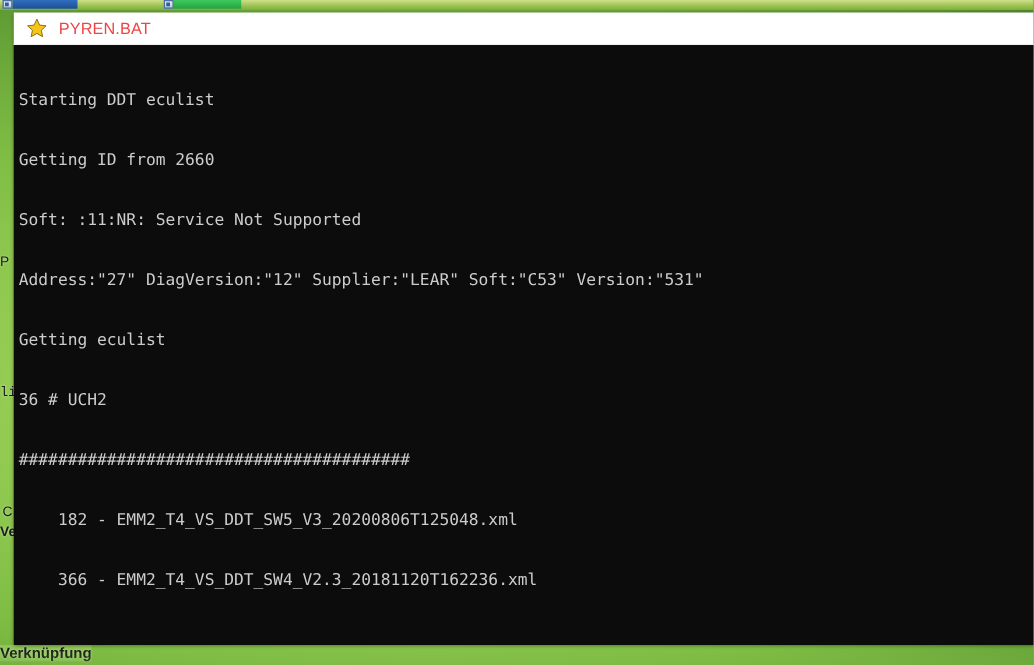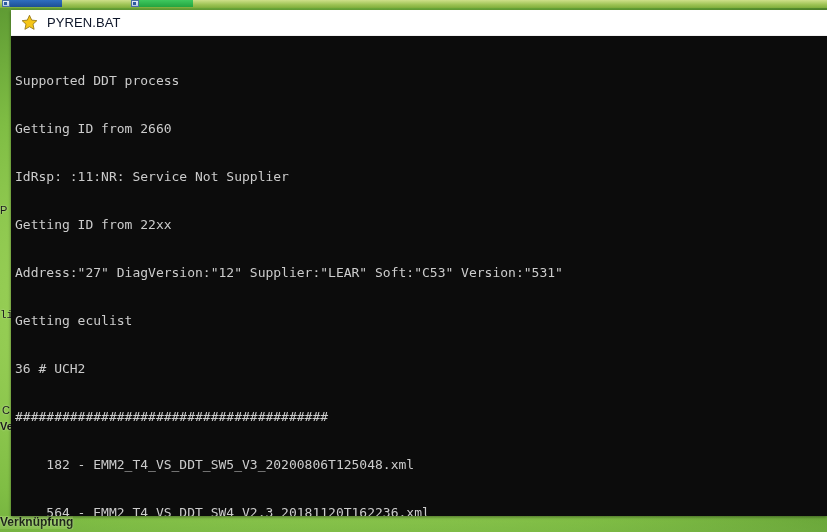--- a/index.html
+++ b/index.html
@@ -108,21 +108,21 @@
     width: 17px;
     height: 17px;
     flex: none;
     margin-right: 9px;
     display: block;
   }
 
   #window-title {
     font-family: "Liberation Sans", sans-serif;
     font-size: 13px;
-    color: #0f172a;
+    color: #ef4444;
     letter-spacing: 0.1px;
   }
 
   #console-body {
     height: 480px;
     background: #0c0c0c;
     padding: 5px 0 0 4px;
     box-sizing: border-box;
     overflow: hidden;
   }
@@ -174,30 +174,29 @@
 
     <div id="titlebar">
       <svg id="star-icon" viewBox="0 0 24 24">
         <polygon points="12,1.8 15.1,8.6 22.4,9.4 17,14.4 18.5,21.7 12,18 5.5,21.7 7,14.4 1.6,9.4 8.9,8.6" fill="#f5c518" stroke="#8a6d10" stroke-width="1.1" stroke-linejoin="round"></polygon>
       </svg>
       <div id="window-title">PYREN.BAT</div>
     </div>
 
     <div id="console-body">
       <div id="console-lines">
-        <div class="cline">Supported DDT process</div>
+        <div class="cline">Starting DDT eculist</div>
         <div class="cline">Getting ID from 2660</div>
-        <div class="cline">IdRsp: :11:NR: Service Not Supplier</div>
-        <div class="cline">Getting ID from 22xx</div>
+        <div class="cline">Soft: :11:NR: Service Not Supported</div>
         <div class="cline">Address:"27" DiagVersion:"12" Supplier:"LEAR" Soft:"C53" Version:"531"</div>
         <div class="cline">Getting eculist</div>
         <div class="cline">36 # UCH2</div>
         <div class="cline">########################################</div>
         <div class="cline">    182 - EMM2_T4_VS_DDT_SW5_V3_20200806T125048.xml</div>
-        <div class="cline">    564 - EMM2_T4_VS_DDT_SW4_V2.3_20181120T162236.xml</div>
+        <div class="cline">    366 - EMM2_T4_VS_DDT_SW4_V2.3_20181120T162236.xml</div>
         
         
         
       </div>
     </div>
 
   </div>
 
   <div id="desktop-bottom"></div>
 </div>

